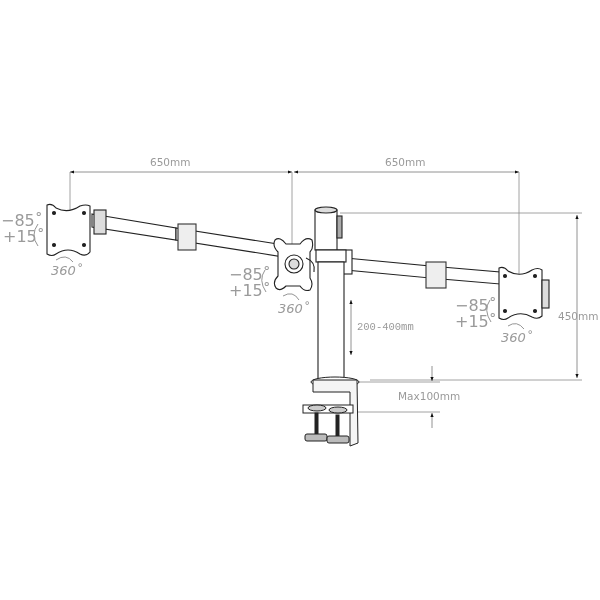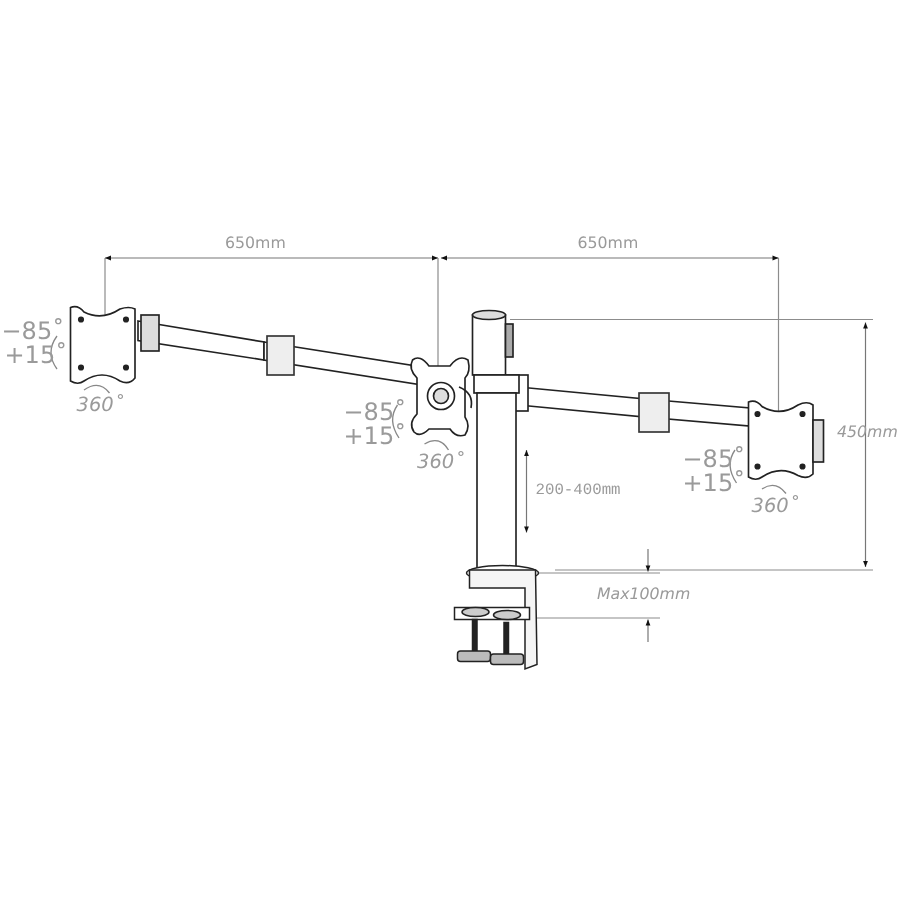--- a/index.html
+++ b/index.html
@@ -103,23 +103,23 @@
     <path d="M265,270 Q258,280 266,292"></path>
     <path d="M283,296 Q293,290 299,300"></path>
     <path d="M490,300 Q483,310 491,322"></path>
     <path d="M508,326 Q517,320 524,329"></path>
   </g>
 </svg>
 
 
 <div class="lbl dim" style="left:150px;top:156px;">650mm</div>
 <div class="lbl dim" style="left:385px;top:156px;">650mm</div>
-<div class="lbl dim" style="left:558px;top:282px;font-style:italic;">450mm</div>
+<div class="lbl dim" style="left:558px;top:310px;">450mm</div>
 <div class="lbl dim" style="left:357px;top:321px;font-family:Liberation Mono, monospace;">200-400mm</div>
-<div class="lbl dim" style="left:398px;top:390px;font-style:italic;">Max100mm</div>
+<div class="lbl dim" style="left:398px;top:390px;">Max100mm</div>
 
 
 <div class="lbl ang" style="left:1px;top:214px;">−85˚</div>
 <div class="lbl ang" style="left:3px;top:230px;">+15˚</div>
 <div class="lbl rot" style="left:51px;top:263px;">360˚</div>
 
 
 <div class="lbl ang" style="left:229px;top:268px;">−85˚</div>
 <div class="lbl ang" style="left:229px;top:284px;">+15˚</div>
 <div class="lbl rot" style="left:278px;top:301px;">360˚</div>

